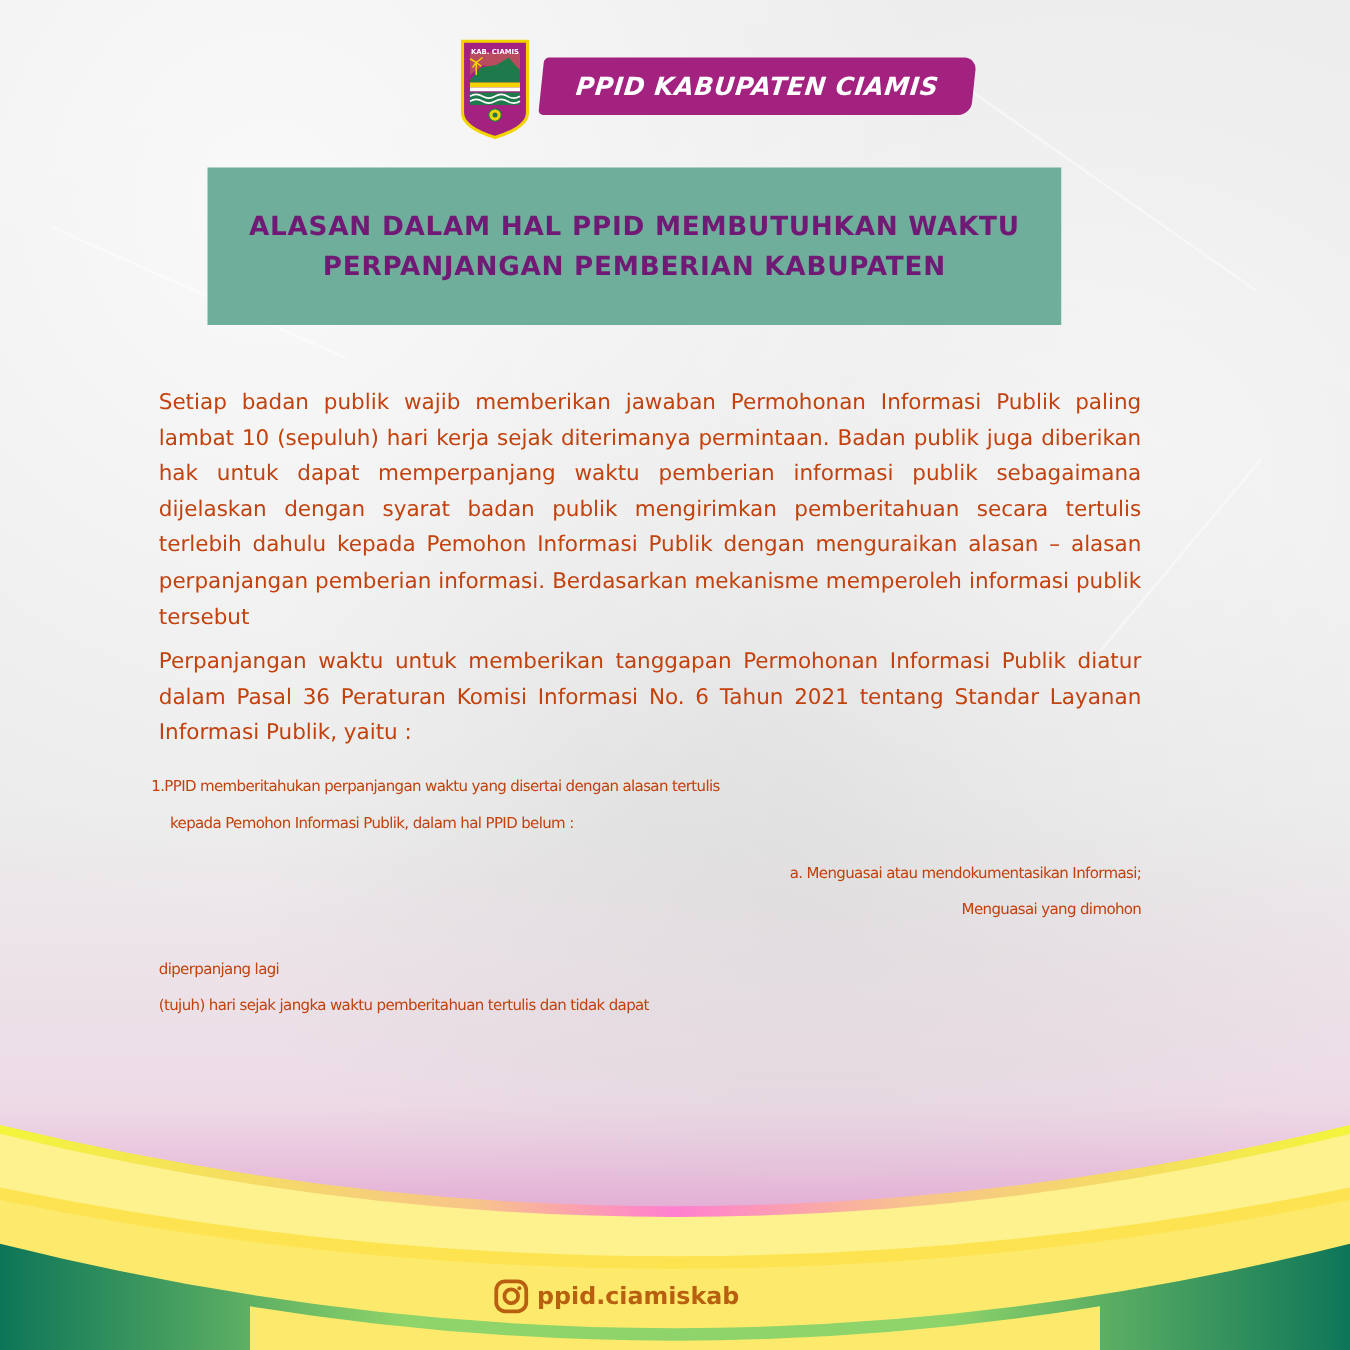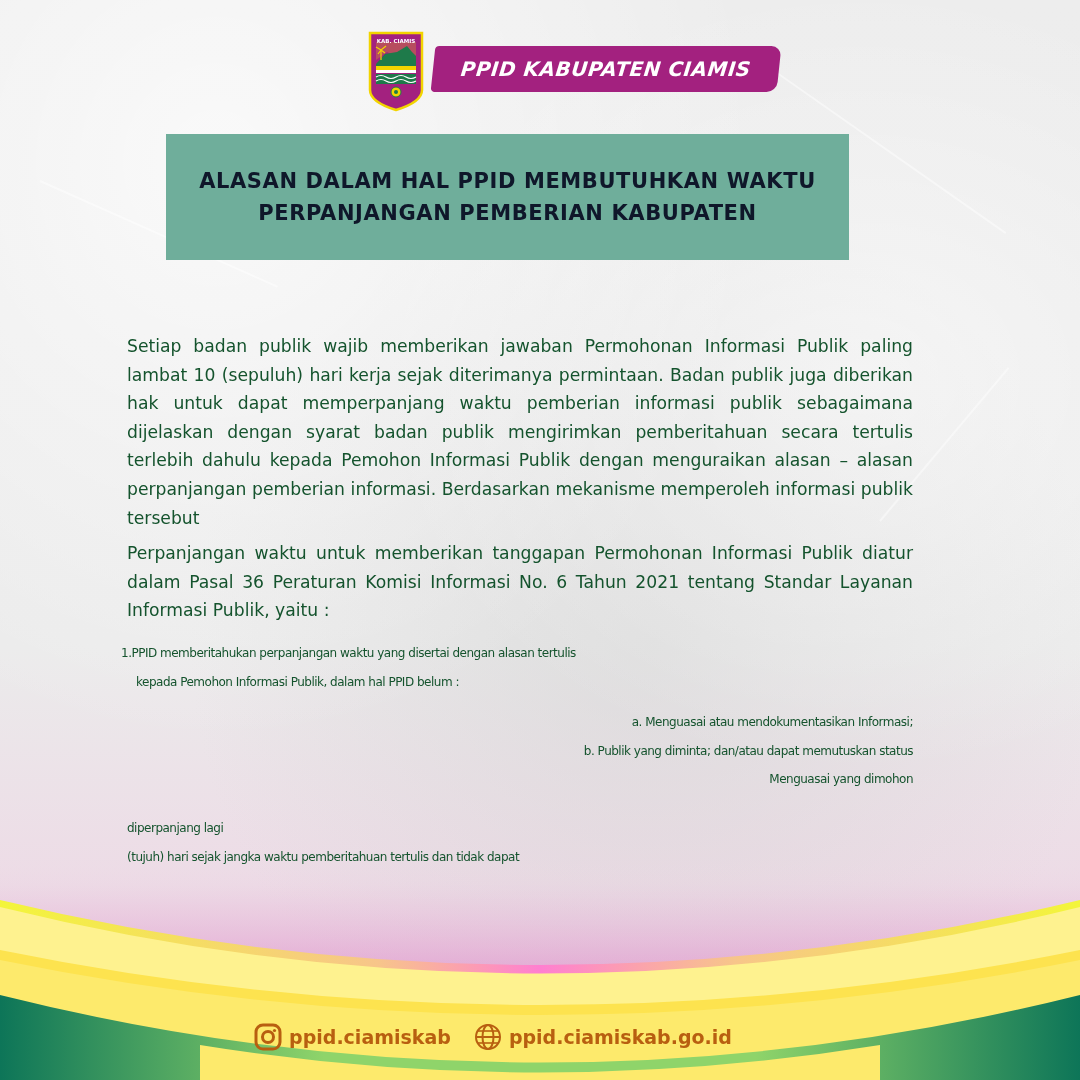--- a/index.html
+++ b/index.html
@@ -42,28 +42,28 @@
     
     .title-box {
       position: absolute; left: 166px; top: 134px; width: 683px; height: 126px;
       background: #6fae9b;
       display: flex; align-items: center; justify-content: center;
       text-align: center;
     }
     .title-text {
       font-family: "DejaVu Sans", sans-serif;
       font-weight: bold; font-size: 21px; line-height: 32px;
-      color: #0f172a; letter-spacing: 0.6px;
+      color: #701a75; letter-spacing: 0.6px;
     }
 
     
     .content {
       position: absolute; left: 127px; top: 308px; width: 786px;
       font-family: "DejaVu Sans", sans-serif;
-      font-size: 17.2px; line-height: 28.6px; color: #14532d; margin-top: 24px;
+      font-size: 17.2px; line-height: 28.6px; color: #c2410c;
     }
     .para { text-align: justify; text-align-last: left; }
     .para + .para { margin-top: 7px; }
     .list { margin-top: 14px; }
     .item1 { margin-left: -6px; }
     .item1-cont { padding-left: 15px; }
     .sub { margin-top: 12px; padding-left: 45px; text-align: right; }
     .item2 { margin-top: 20px; }
     .condensed { font-size: 12px; letter-spacing: -0.5px; }
 
@@ -117,21 +117,20 @@
   <p class="para">Perpanjangan waktu untuk memberikan tanggapan Permohonan Informasi Publik diatur dalam Pasal 36 Peraturan Komisi Informasi No. 6 Tahun 2021 tentang Standar Layanan Informasi Publik, yaitu :</p>
 
   <div class="list condensed">
     <div class="item1">
       <div>
         <span>1.</span><span>PPID memberitahukan perpanjangan waktu yang disertai dengan alasan tertulis</span>
       </div>
       <div class="item1-cont">kepada Pemohon Informasi Publik, dalam hal PPID belum :</div>
       <div class="sub">
         <div>a. Menguasai atau mendokumentasikan Informasi;</div>
-        <div>b. Publik yang diminta; dan/atau dapat memutuskan status</div>
         <div>Menguasai yang dimohon</div>
       </div>
     </div>
     <div class="item2">
       <div>diperpanjang lagi</div>
       <div>(tujuh) hari sejak jangka waktu pemberitahuan tertulis dan tidak dapat</div>
     </div>
   </div>
 </div>
 
@@ -166,23 +165,13 @@
 
 <div class="footer">
   <div class="footer-item">
     <svg class="icon" viewBox="0 0 30 30">
       <rect x="3" y="3" width="24" height="24" rx="7" fill="none" stroke="#b85f10" stroke-width="3"></rect>
       <circle cx="15" cy="15" r="5.5" fill="none" stroke="#b85f10" stroke-width="3"></circle>
       <circle cx="21.5" cy="8.5" r="1.6" fill="#b85f10"></circle>
     </svg>
     <span>ppid.ciamiskab</span>
   </div>
-  <div class="footer-item">
-    <svg class="icon" viewBox="0 0 30 30">
-      <circle cx="15" cy="15" r="12" fill="none" stroke="#b85f10" stroke-width="2"></circle>
-      <ellipse cx="15" cy="15" rx="5.5" ry="12" fill="none" stroke="#b85f10" stroke-width="2"></ellipse>
-      <line x1="3" y1="15" x2="27" y2="15" stroke="#b85f10" stroke-width="2"></line>
-      <line x1="5" y1="9" x2="25" y2="9" stroke="#b85f10" stroke-width="1.6"></line>
-      <line x1="5" y1="21" x2="25" y2="21" stroke="#b85f10" stroke-width="1.6"></line>
-    </svg>
-    <span>ppid.ciamiskab.go.id</span>
-  </div>
 </div>
 
 </body></html>

